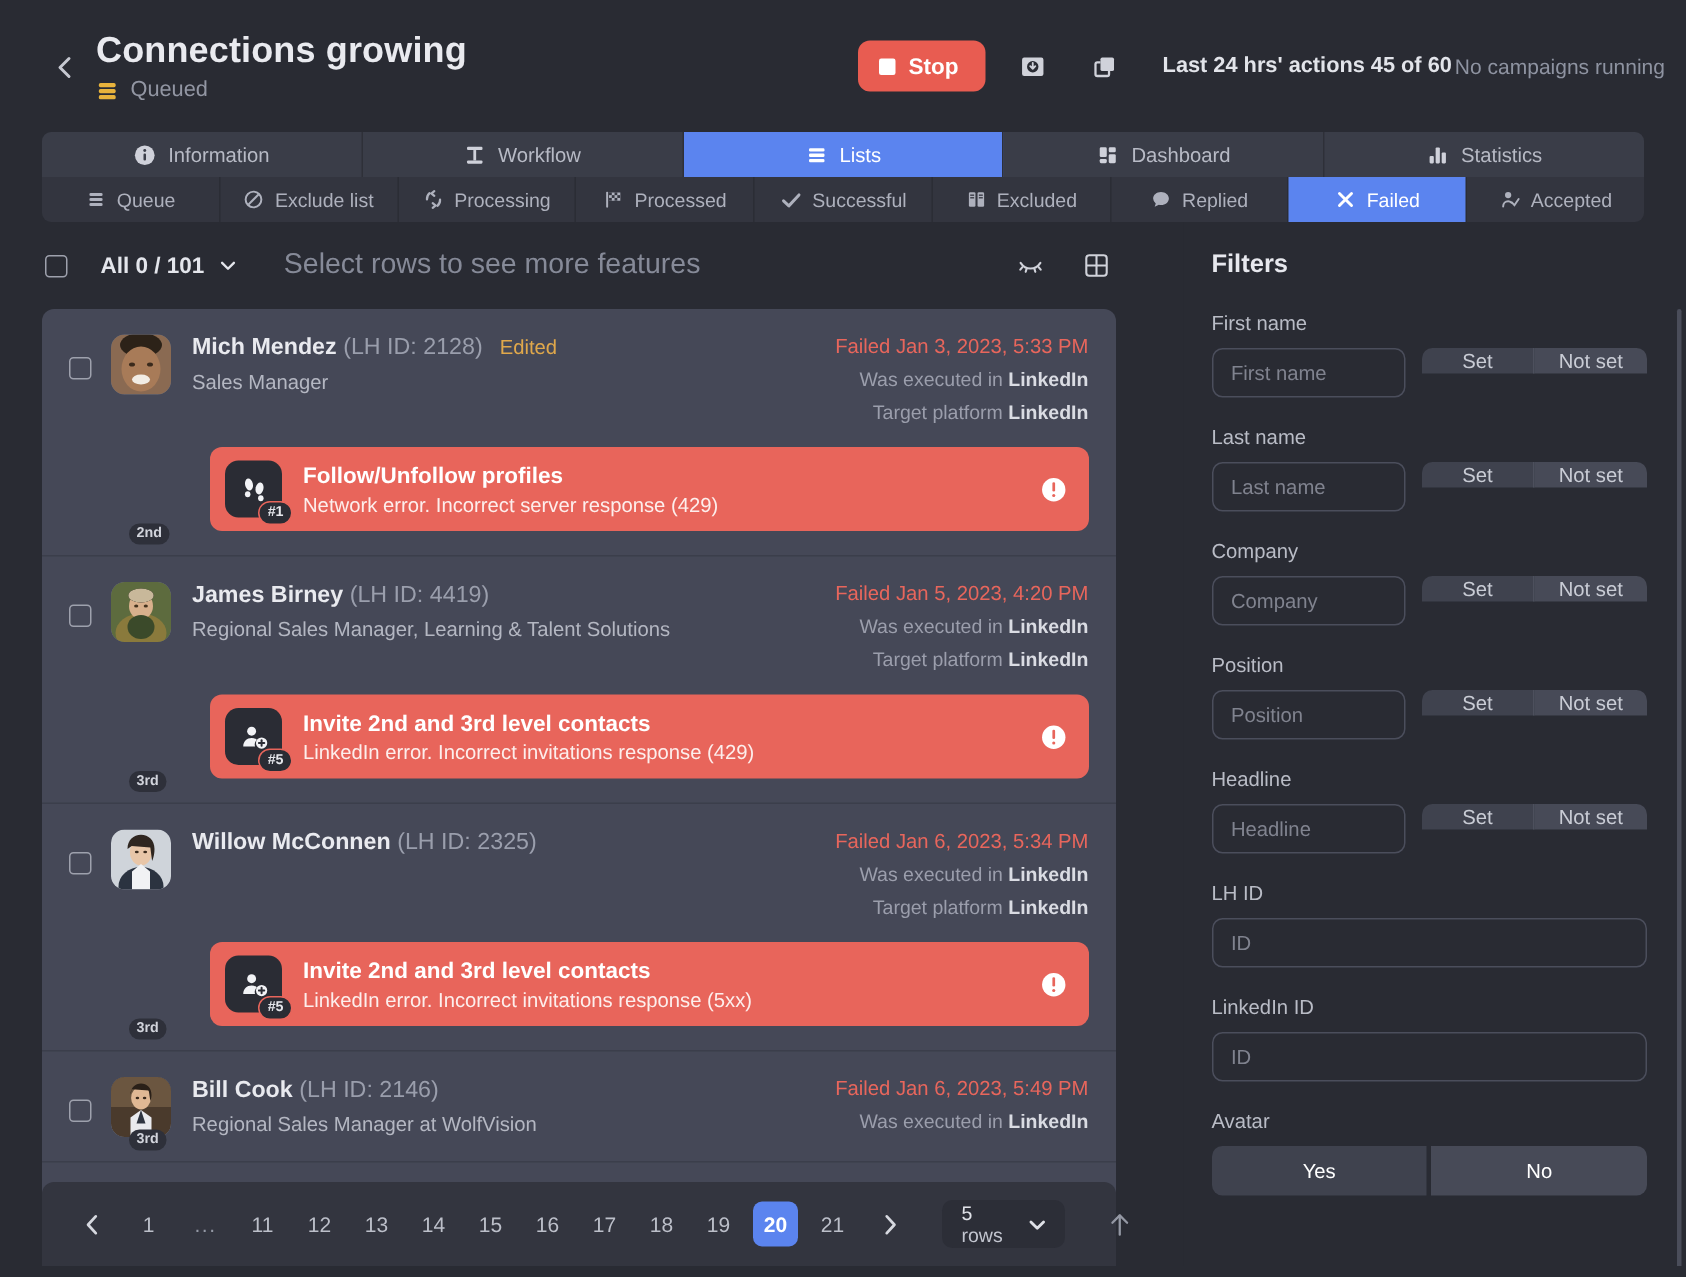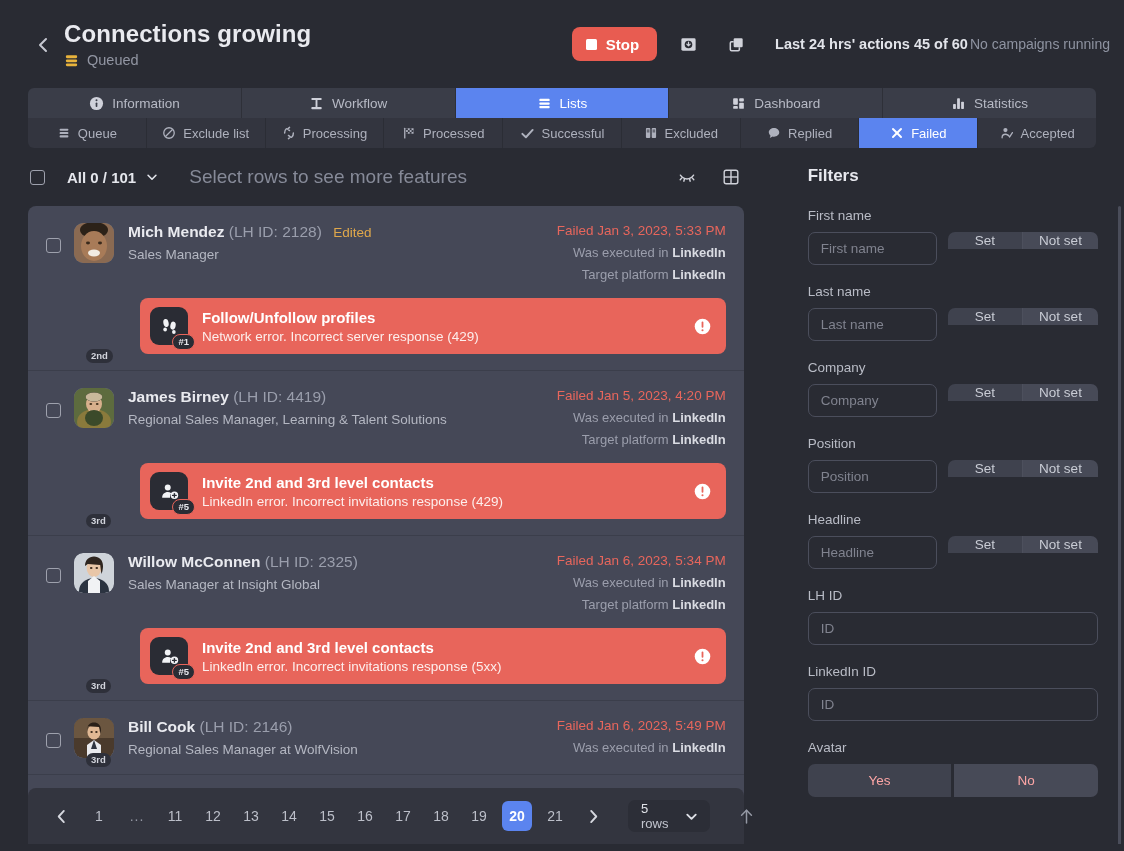--- a/index.html
+++ b/index.html
@@ -222,21 +222,21 @@
   .seg button {
     width: 75px; height: 17px; border: none; cursor: pointer;
     background: #3f424e; color: #c9ccd5; font-size: 13.5px;
     font-family: "Liberation Sans", sans-serif;
     border-right: 1px solid #4d505d;
   }
   .seg button:last-child { border-right: none; background: #474a57; }
   .seg2 { display: flex; gap: 3px; }
   .seg2 button {
     flex: 1; height: 33px; border: none; cursor: pointer;
-    background: #3f424e; color: #fca5a5; font-size: 13.5px;
+    background: #3f424e; color: #ffffff; font-size: 13.5px;
     font-family: "Liberation Sans", sans-serif;
     border-radius: 7px;
   }
   .seg2 button:first-child { border-radius: 7px 0 0 7px; }
   .seg2 button:last-child { border-radius: 0 7px 7px 0; background: #474a57; }
   .fscroll {
     position: absolute; right: 3px; top: 58px; width: 3px; height: 680px;
     background: #4a4d5a; border-radius: 2px;
   }
   svg { display: block; }
@@ -630,21 +630,20 @@
           </svg>
           <div class="deg-badge">3rd</div>
         </div>
         <div class="row-main">
           <div class="row-top">
             <div class="row-left">
               <div class="name-line">
                 <span class="pname">Willow McConnen</span>
                 <span class="lhid">(LH ID: 2325)</span>
               </div>
-              <div class="subline">Sales Manager at Insight Global</div>
             </div>
             <div class="row-right">
               <div class="failed-date">Failed Jan 6, 2023, 5:34 PM</div>
               <div class="meta"><span>Was executed in</span> <b>LinkedIn</b></div>
               <div class="meta"><span>Target platform</span> <b>LinkedIn</b></div>
             </div>
           </div>
           <div class="action-card">
             <div class="action-icon-wrap">
               <div class="action-icon">

